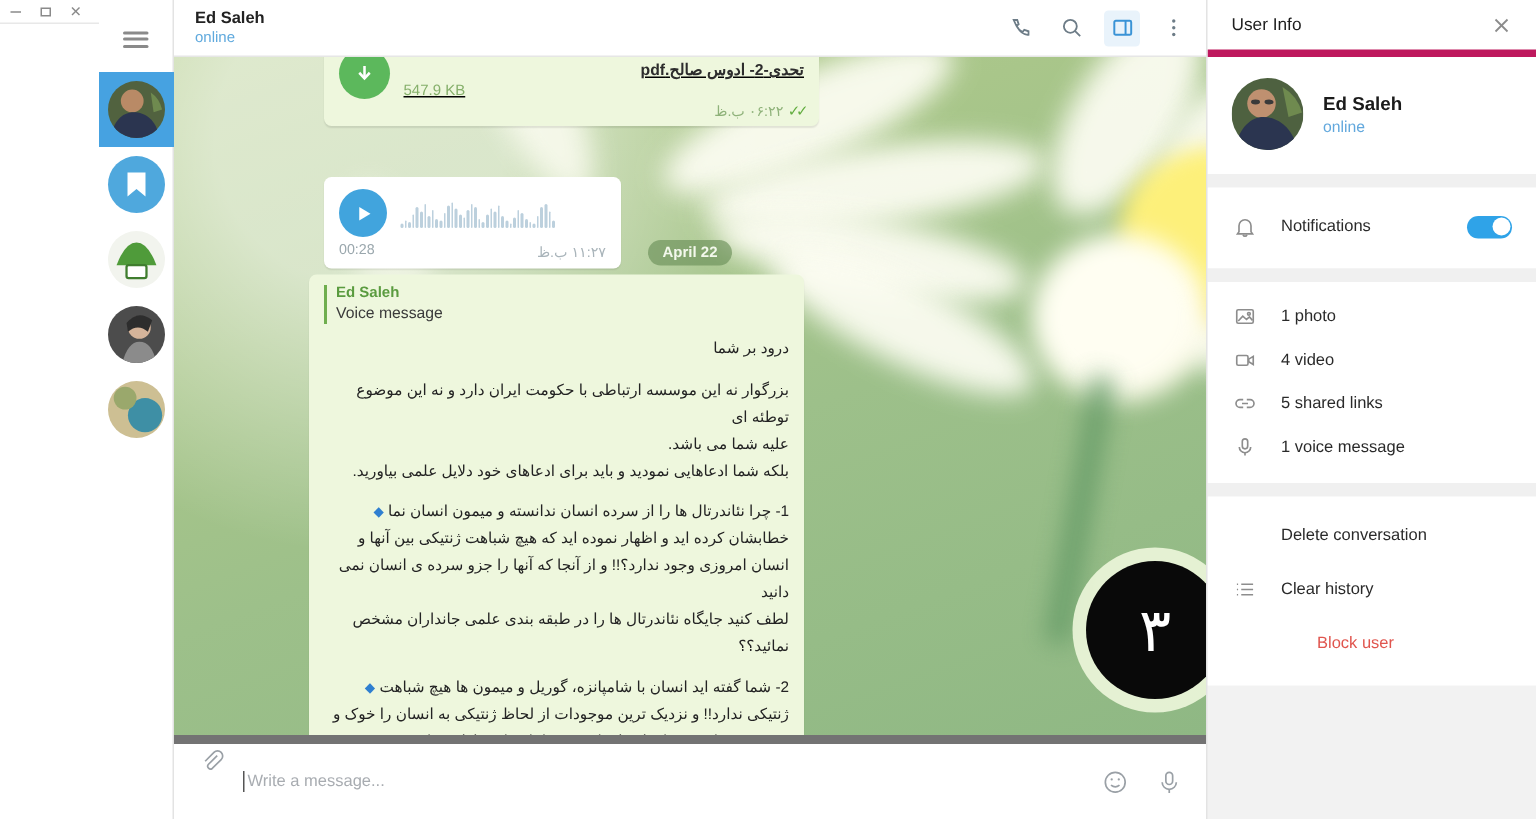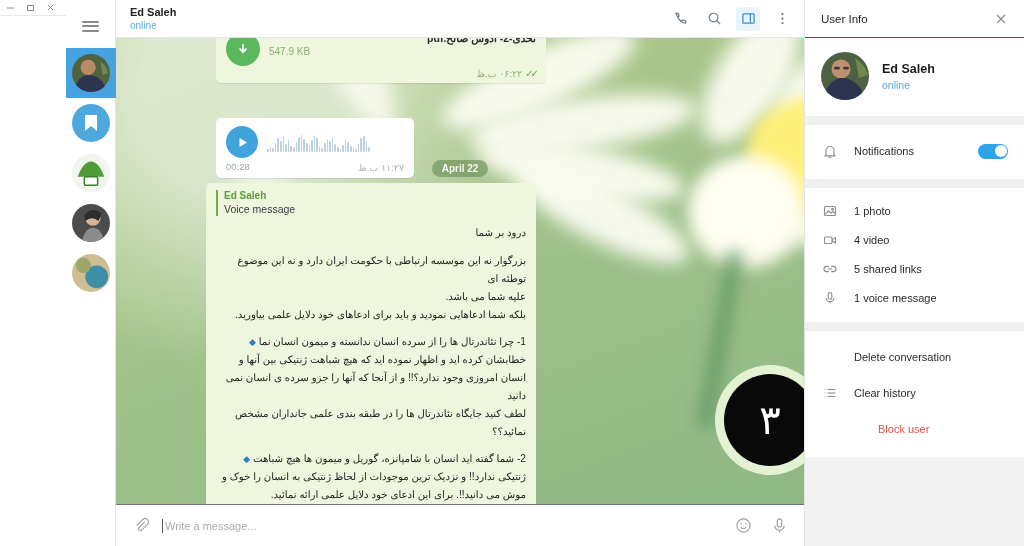--- a/index.html
+++ b/index.html
@@ -85,21 +85,21 @@
     background: #eef7dd; border-radius: 5px; position: relative;
     box-shadow: 0 1px 1px rgba(0,0,0,.09);
   }
   .bubble-in {
     background: #ffffff; border-radius: 5px; position: relative;
     box-shadow: 0 1px 1px rgba(0,0,0,.09);
   }
 
   
   .file-bubble { position: absolute; left: 100px; top: -14px; width: 330px; padding: 8px 10px 4px 10px; }
-  .file-row { display: flex; align-items: flex-start; gap: 9px; }
+  .file-row { display: flex; align-items: flex-end; gap: 9px; text-decoration: underline; }
   .dl-circle {
     width: 34px; height: 34px; border-radius: 50%; background: #5cb85c; flex: none;
     display: flex; align-items: center; justify-content: center;
   }
   .file-meta { flex: 1; min-width: 0; }
   .file-name { font-size: 10.5px; color: #2d2d2d; direction: rtl; text-align: right; font-weight: bold; }
   .file-size { font-size: 10px; color: #86b06b; margin-top: 2px; }
   .stamp { display: flex; align-items: center; justify-content: flex-end; gap: 3px; margin-top: 2px; }
   .stamp-txt { font-size: 9.5px; color: #8fb27a; direction: rtl; }
   .ticks { color: #62ad3f; font-size: 10px; letter-spacing: -3px; }
@@ -137,37 +137,37 @@
   
   .count-badge {
     position: absolute; left: 608px; top: 336px; width: 92px; height: 92px; border-radius: 50%;
     background: #090909; display: flex; align-items: center; justify-content: center;
     color: #fff; font-size: 40px; z-index: 2;
     box-shadow: 0 0 0 9px rgba(243,250,225,.85);
   }
 
   
   .composer {
-    height: 42px; flex: none; background: #fff; border-top: 1px solid #737373;
-    display: flex; align-items: center; padding: 0 14px; gap: 10px; position: relative; z-index: 4;
+    height: 56px; flex: none; background: #fff; border-top: 6px solid #737373;
+    display: flex; padding: 0 14px; gap: 10px; position: relative; z-index: 4;
   }
   .comp-ico { width: 22px; height: 22px; display: flex; align-items: center; justify-content: center; color: #9aa0a6; }
   .comp-input { flex: 1; position: relative; display: flex; align-items: center; }
   .caret { width: 1px; height: 14px; background: #555; margin-right: 2px; }
   .comp-ph { font-size: 11px; color: #a8acb1; }
   .comp-right { display: flex; align-items: center; gap: 14px; }
 
   
   .rpanel {
     width: 220px; flex: none; background: #f2f2f2; border-left: 1px solid #e3e3e3;
     display: flex; flex-direction: column; overflow: hidden;
   }
   .rp-head {
     height: 38px; background: #fff; display: flex; align-items: center;
-    padding: 0 12px 0 16px; border-bottom: 1px solid #be185d; flex: none;
+    padding: 0 12px 0 16px; border-bottom: 5px solid #be185d; flex: none;
   }
   .rp-title { flex: 1; font-size: 11.5px; color: #1e1e1e; }
   .rp-close { width: 22px; height: 22px; display: flex; align-items: center; justify-content: center; color: #8b8b8b; }
   .rp-block { background: #fff; }
   .rp-gap { height: 9px; background: #f0f0f0; }
   .rp-user { display: flex; align-items: center; gap: 13px; padding: 14px 16px 16px 16px; }
   .rp-av { width: 48px; height: 48px; border-radius: 50%; overflow: hidden; flex: none; }
   .rp-av svg { display: block; width: 100%; height: 100%; }
   .rp-uname { font-size: 12.5px; font-weight: bold; color: #1b1b1b; }
   .rp-ustatus { font-size: 10.5px; color: #62a8dd; margin-top: 3px; }

